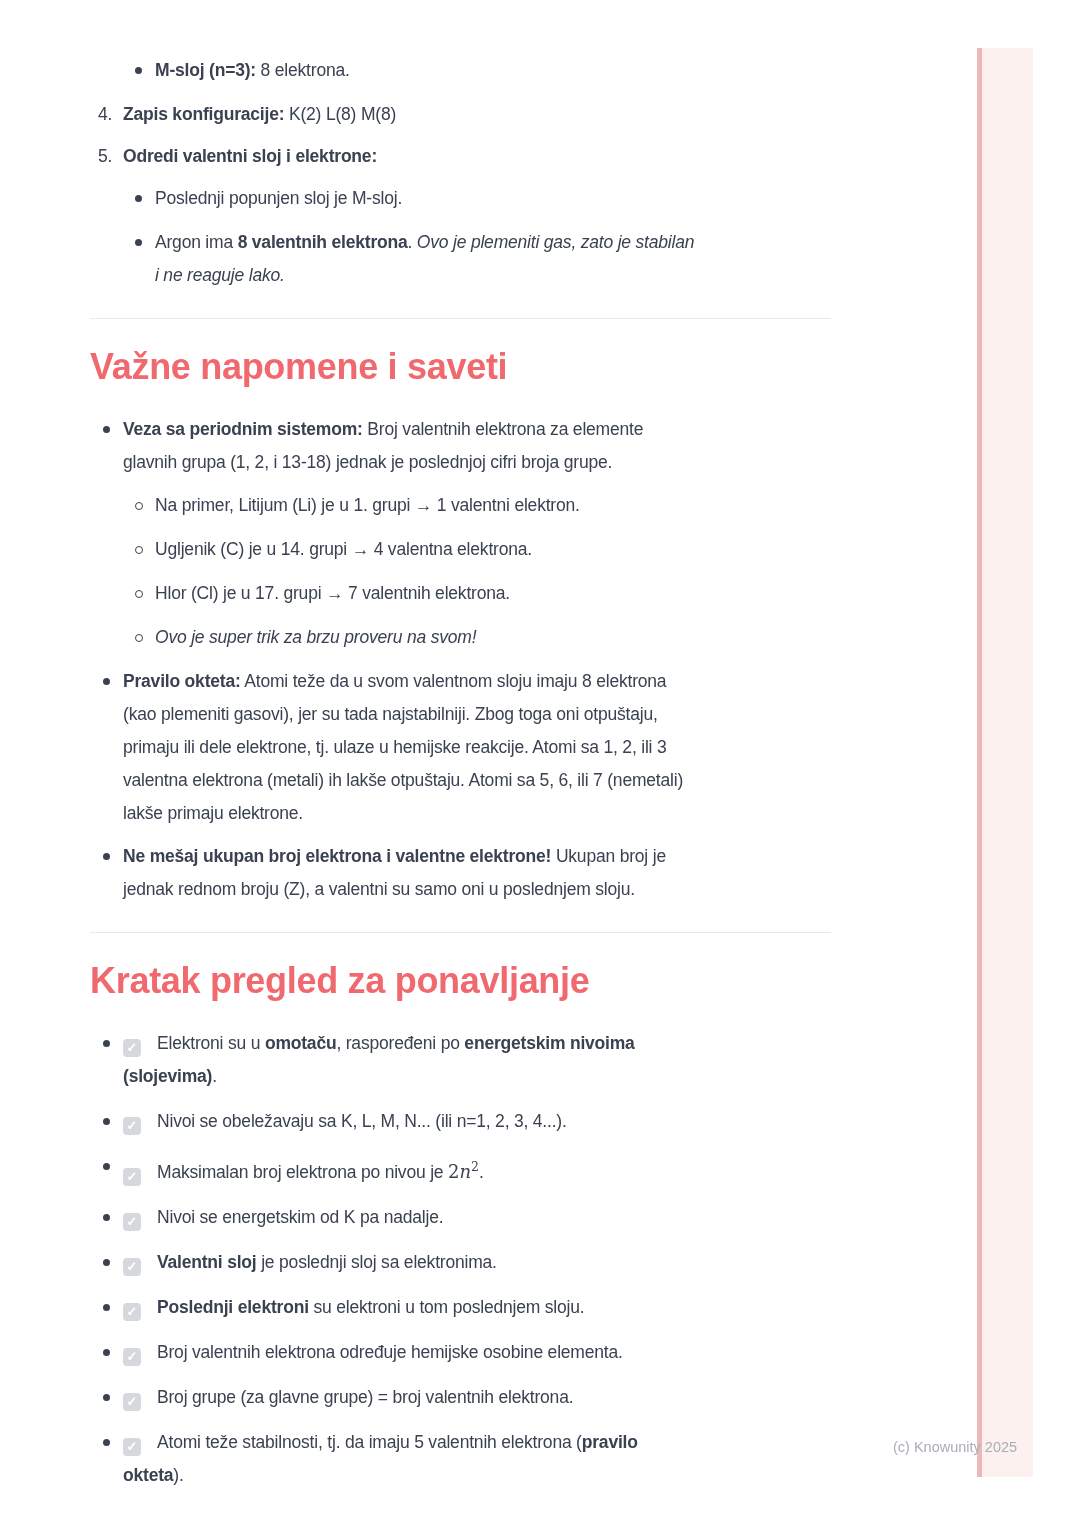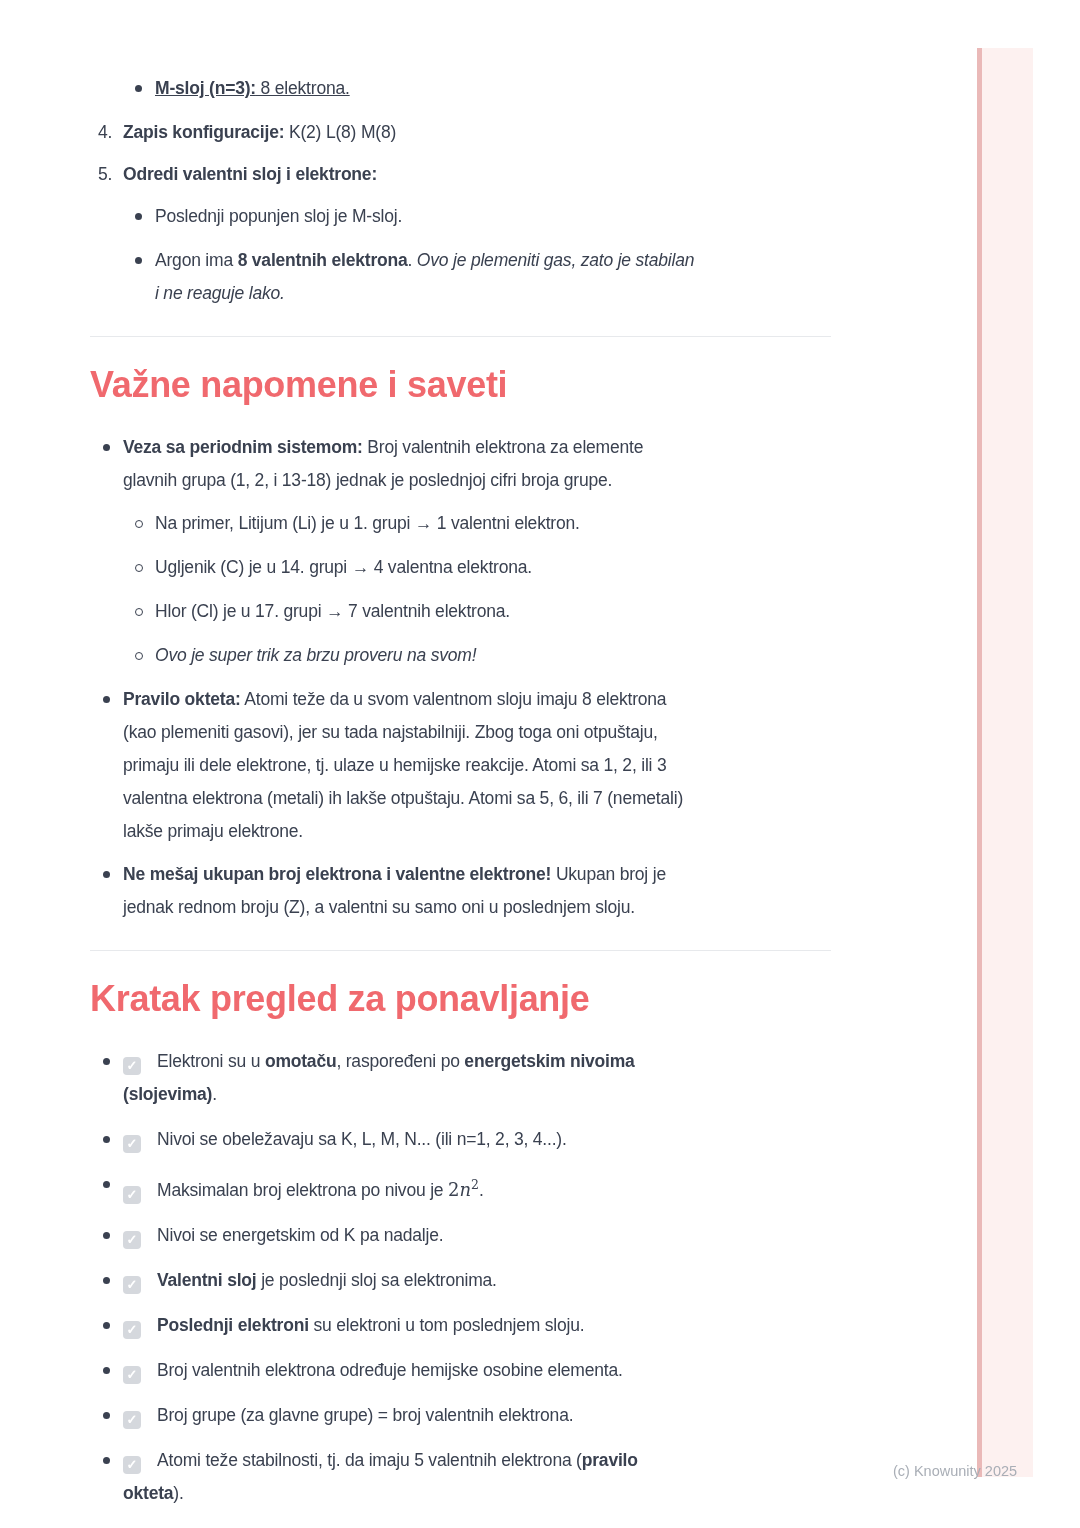--- a/index.html
+++ b/index.html
@@ -2,23 +2,23 @@
 <html style="--heading: #f0696e; --text: #3a4150; --divider: #e7e9ec; --stripe_fill: #fdf1f0; --stripe_border: #eab9b8; --checkbox: #d5d8dd; --watermark: #a9aeb6;"><head>
 <meta charset="utf-8">
 <style>
   html,body{margin:0;padding:0;background:#ffffff;}
   .page{position:relative;width:1080px;height:1528px;background:#ffffff;overflow:hidden;
         font-family:"Liberation Sans",sans-serif;color:var(--text,#3a4150);
         font-size:17.5px;line-height:33px;letter-spacing:-0.2px;}
   .stripe{position:absolute;left:977px;top:48px;width:51px;height:1429px;
           background:var(--stripe_fill,#fdf1f0);border-left:5px solid var(--stripe_border,#eab9b8);z-index:1;}
   .watermark{position:absolute;left:893px;top:1436px;z-index:2;font-size:14.5px;line-height:22px;
-             color:var(--watermark,#a9aeb6);letter-spacing:0;margin-top:24px;}
+             color:var(--watermark,#a9aeb6);letter-spacing:0;}
   .content{position:absolute;left:90px;top:54px;width:744px;z-index:2;}
-  .content > :first-child{margin-top:18px;text-decoration:underline;}
+  .content > :first-child{margin-top:0;}
   .row{position:relative;margin-bottom:10px;}
   .b0{padding-left:33px;}
   .b1{padding-left:65px;margin-bottom:11px;}
   .c1{padding-left:65px;margin-bottom:11px;}
   .num{padding-left:33px;margin-bottom:9px;}
   .chk{padding-left:33px;margin-bottom:12px;}
   .dot{position:absolute;left:13px;top:13px;width:7px;height:7px;border-radius:50%;
        background:var(--text,#3a4150);}
   .b1 > .dot, .c1 > .ring{left:45px;}
   .ring{position:absolute;top:12.5px;width:8px;height:8px;border:1.8px solid var(--text,#3a4150);

